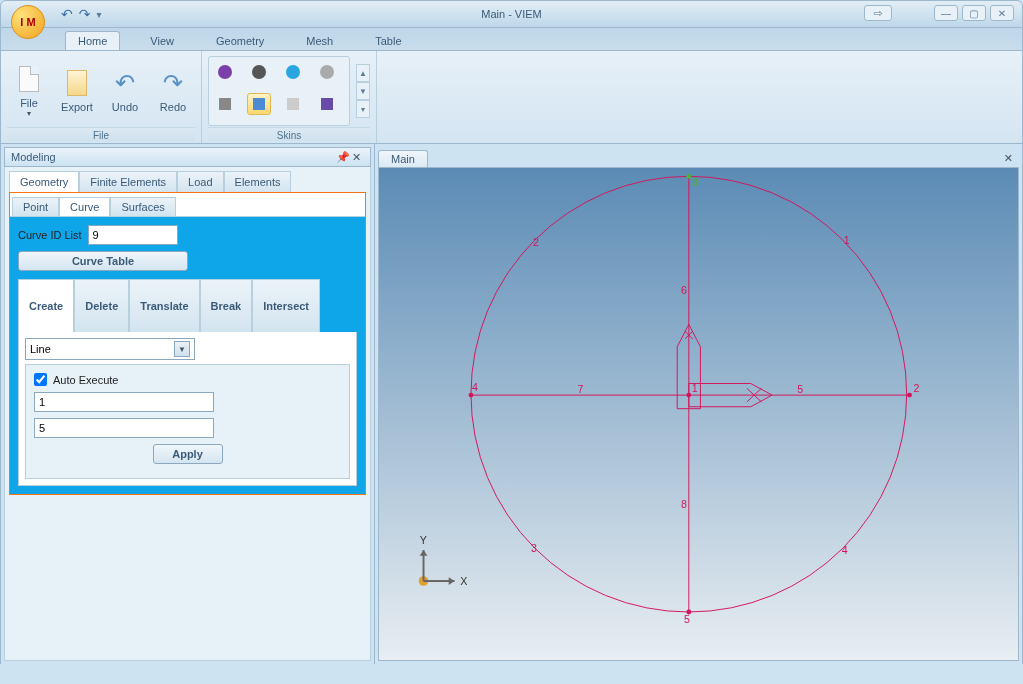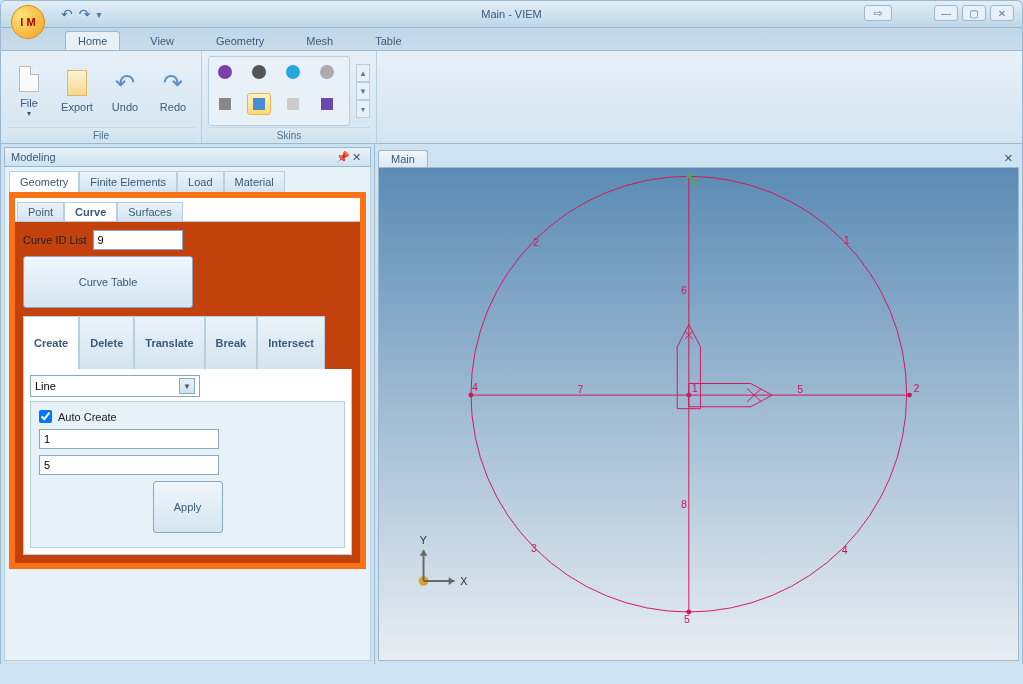--- a/index.html
+++ b/index.html
@@ -41,26 +41,26 @@
 .modeling { width: 374px; display:flex; flex-direction:column; border-right:1px solid #9db8cc; background:#cde3f2; padding:3px;}
 .panel-header { height:20px; background:linear-gradient(#e9f2f9,#cde3f2); border:1px solid #9db8cc; display:flex; align-items:center; padding:0 6px; position:relative;}
 .panel-header .pin,.panel-header .close{position:absolute; top:3px; width:12px; font-size:11px; color:#456; cursor:pointer;}
 .panel-header .pin{right:22px;} .panel-header .close{right:6px;}
 .panel-body { flex:1; background:#e7f1f8; border:1px solid #b8cfde; border-top:none; padding:4px; overflow:auto;}
 .tabstrip { display:flex; }
 .tabstrip .t { padding:4px 10px; background:linear-gradient(#ebf3f9,#d3e4f0); border:1px solid #b8cfde; border-bottom:none; cursor:pointer; color:#3b5a78;}
 .tabstrip .t.active { background:#fff; }
 .subtabs { display:flex; margin-top:2px;}
 .subtabs .t {padding:3px 10px; background:linear-gradient(#ebf3f9,#d3e4f0); border:1px solid #b8cfde; border-bottom:none; color:#3b5a78; cursor:pointer;}
-.subtabs .t.active{background:#fff;font-weight:bold;}
-.form-box{background:#c2410c; border:1px solid #b8cfde; padding:8px;}
+.subtabs .t.active{background:#fff;}
+.form-box{background:#0ea5e9; border:1px solid #b8cfde; padding:8px;}
 .row{display:flex; align-items:center; gap:6px; margin-bottom:6px;}
 .row label{color:#222;}
 .row input[type=text]{border:1px solid #8aa8bf; padding:2px 4px; height:20px;}
-.btn{background:linear-gradient(#f0f6fb,#d4e5f1); border:1px solid #8aa8bf; border-radius:3px; padding:19px 12px; cursor:pointer; color:#3b5a78;}
+.btn{background:linear-gradient(#f0f6fb,#d4e5f1); border:1px solid #8aa8bf; border-radius:3px; padding:3px 12px; cursor:pointer; color:#3b5a78;font-weight:bold;}
 .opstrip{display:flex; margin-top:8px;}
 .opstrip .t{padding:20px 10px; background:linear-gradient(#ebf3f9,#d3e4f0); border:1px solid #b8cfde; border-bottom:none; color:#3b5a78; cursor:pointer;font-weight:bold;}
 .opstrip .t.active{background:#fff;}
 .inner-box{background:#fff; border:1px solid #b8cfde; padding:6px;}
 .combo{width:170px; height:22px; border:1px solid #8aa8bf; display:flex; align-items:center; justify-content:space-between; padding:0 4px; background:#fff; cursor:pointer;}
 .combo .dd{width:16px;height:16px;background:linear-gradient(#e8f1f8,#cfe1ee);border:1px solid #8aa8bf;display:flex;align-items:center;justify-content:center;font-size:8px;color:#456;}
 .group-box{border:1px solid #b8cfde; background:#e7f1f8; padding:8px; margin-top:4px;}
 .group-box input[type=text]{width:180px;}
 
 
@@ -183,23 +183,23 @@
     <div class="panel-header">
       <span style="color:#3b5a78;">Modeling</span>
       <span class="pin">📌</span>
       <span class="close">✕</span>
     </div>
     <div class="panel-body">
       <div class="tabstrip">
         <div class="t active">Geometry</div>
         <div class="t">Finite Elements</div>
         <div class="t">Load</div>
-        <div class="t">Material</div>
-      </div>
-      <div style="background:#fff;border:6px solid #f97316;padding:0;">
+        <div class="t">Elements</div>
+      </div>
+      <div style="background:#fff;border:1px solid #f97316;padding:0;">
         <div class="subtabs" style="padding:2px 2px 0 2px;">
           <div class="t">Point</div>
           <div class="t active">Curve</div>
           <div class="t">Surfaces</div>
         </div>
         <div class="form-box" style="border:none;border-top:1px solid #b8cfde;">
           <div class="row">
             <label>Curve ID List</label>
             <input type="text" style="width: 90px;" value="9">
           </div>
@@ -214,21 +214,21 @@
             <div class="t">Intersect</div>
           </div>
           <div class="inner-box" style="border-top:none;">
             <div class="combo">
               <span>Line</span>
               <span class="dd">▼</span>
             </div>
             <div class="group-box">
               <div class="row">
                 <input type="checkbox" checked="" style="">
-                <label>Auto Create</label>
+                <label>Auto Execute</label>
               </div>
               <div class="row">
                   <input type="text" value="1" style="">
                 </div>
               <div class="row">
                   <input type="text" value="5" style="">
                 </div>
               <div class="row" style="justify-content:center;">
                 <button class="btn" style="width:70px;">Apply</button>
               </div>

